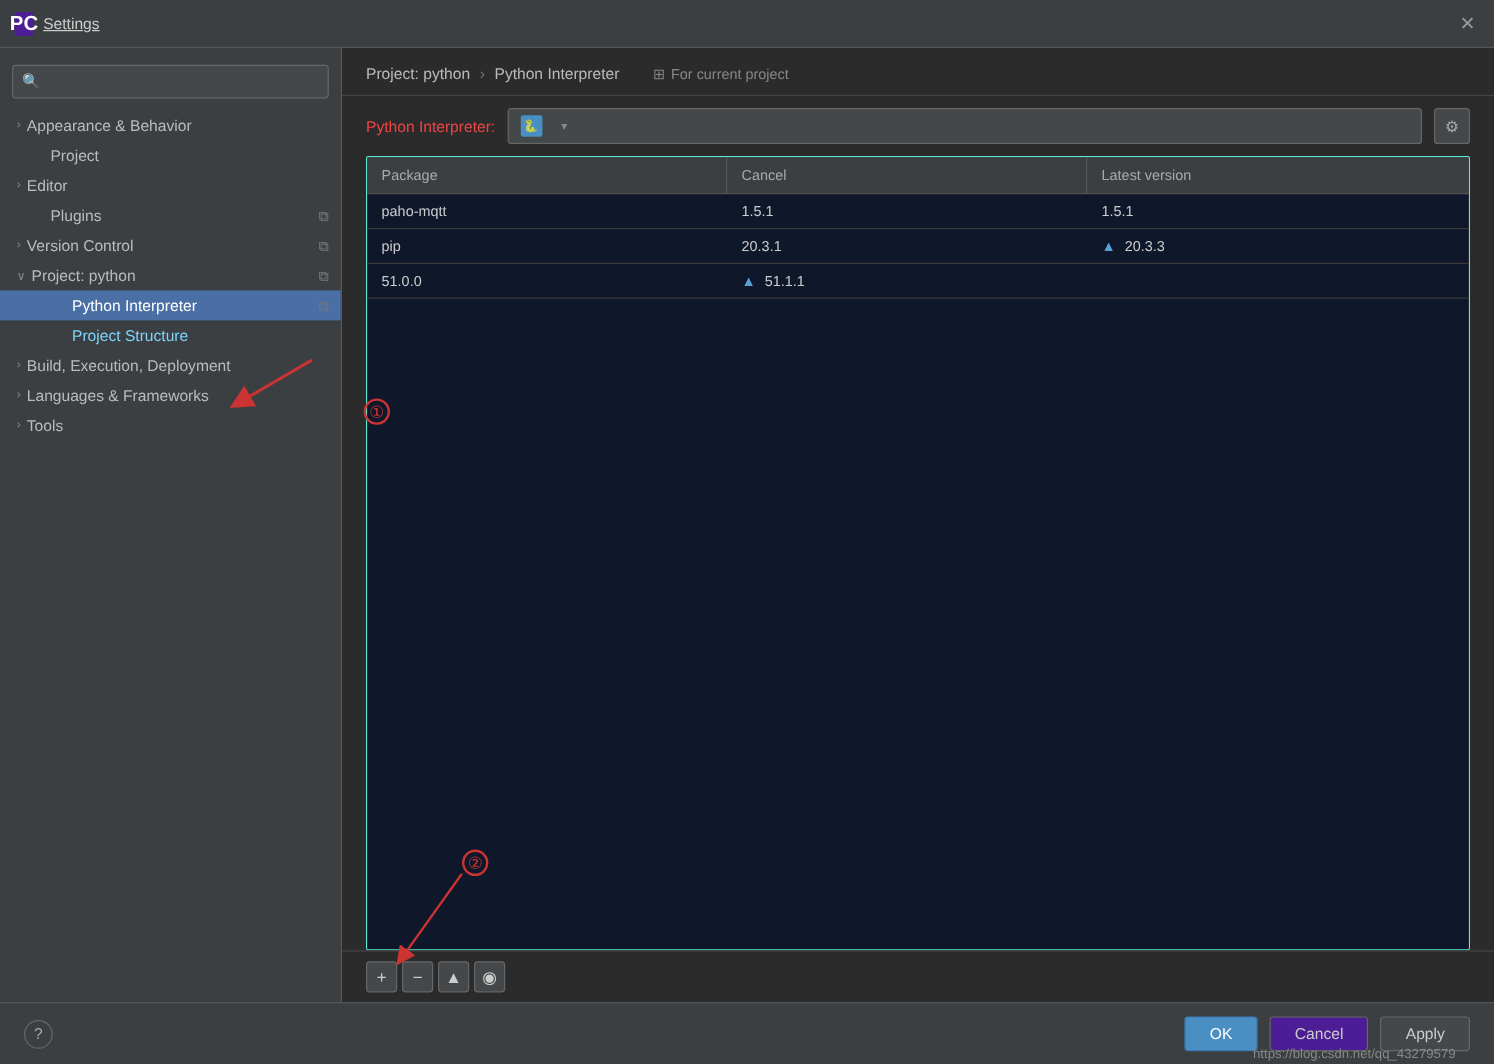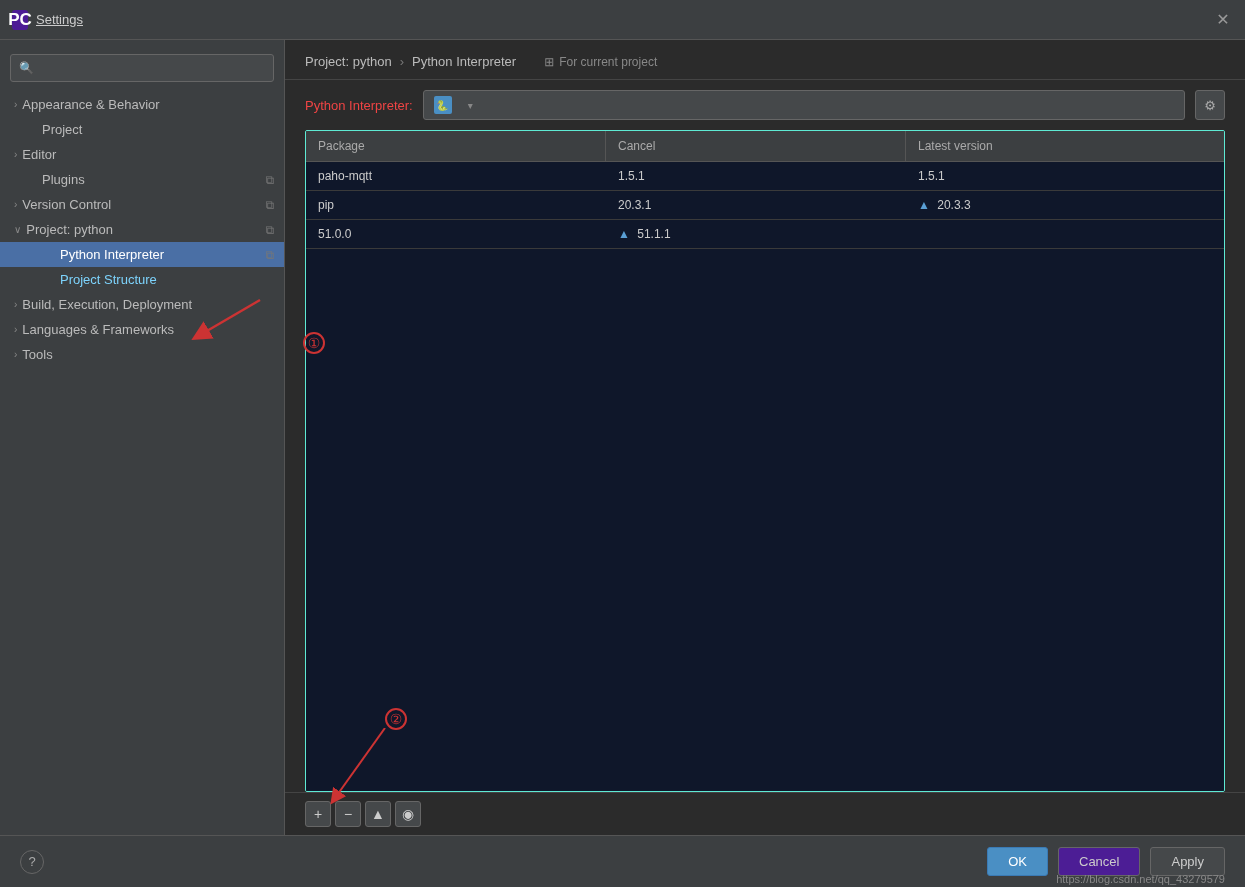--- a/index.html
+++ b/index.html
@@ -263,21 +263,21 @@
       border-color: #666;
     }
     .btn-apply {
       background: #45484a;
       color: #ccc;
       border-color: #666;
     }
     .status-url {
       position: absolute;
       bottom: 0;
-      right: 20px;
+      right: 32px;
       font-size: 11px;
       color: #888;
       padding-bottom: 2px;
     }
     .help-btn {
       position: absolute;
       left: 20px;
       width: 24px;
       height: 24px;
       border: 1px solid #666;

